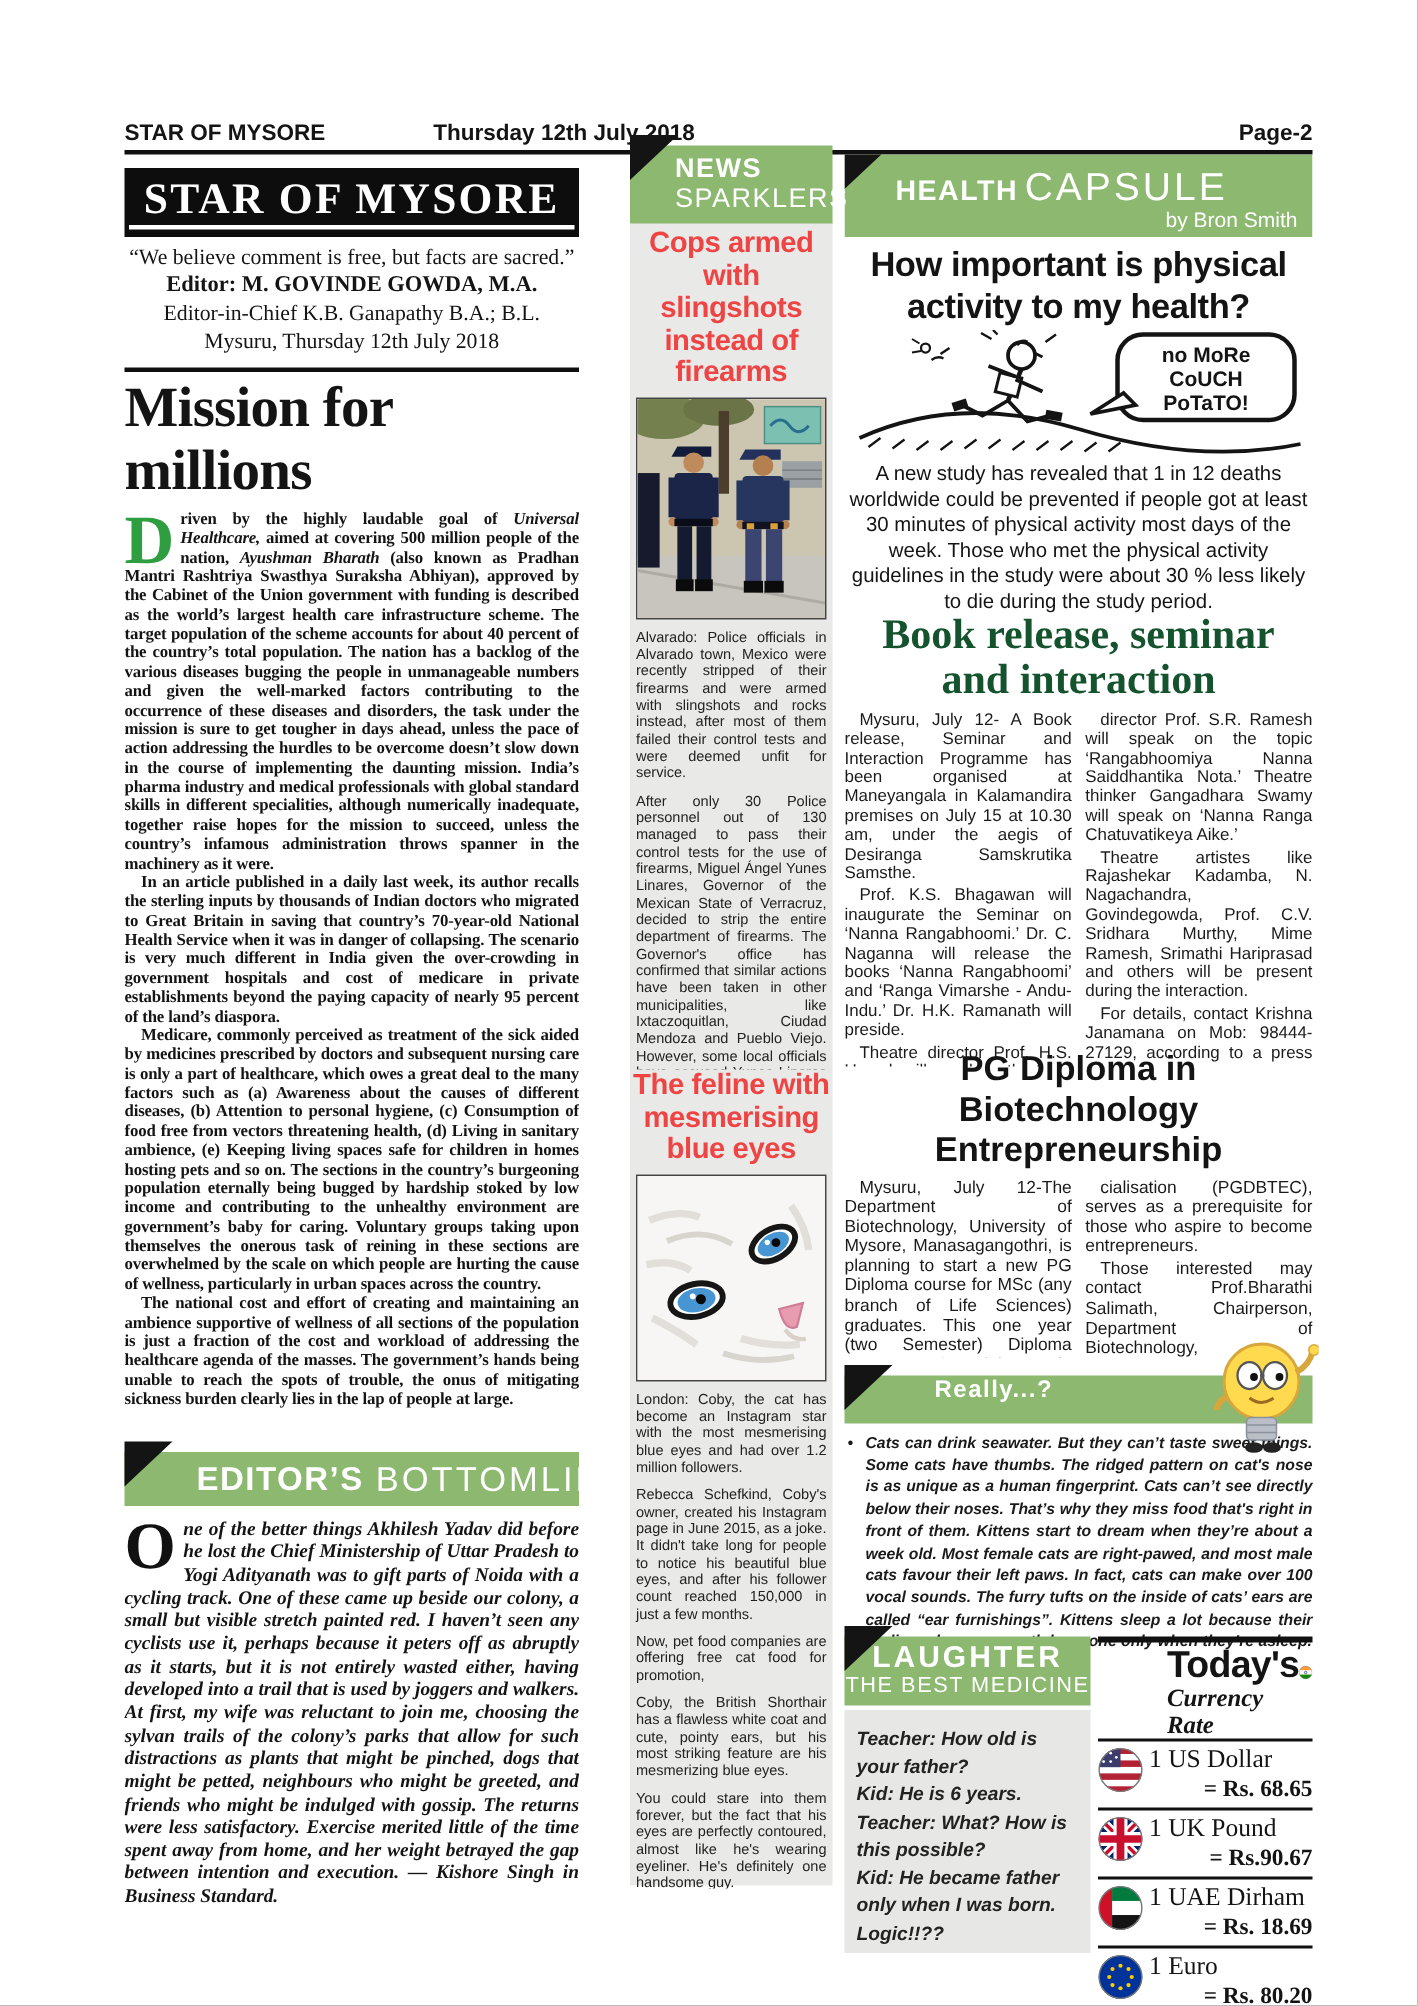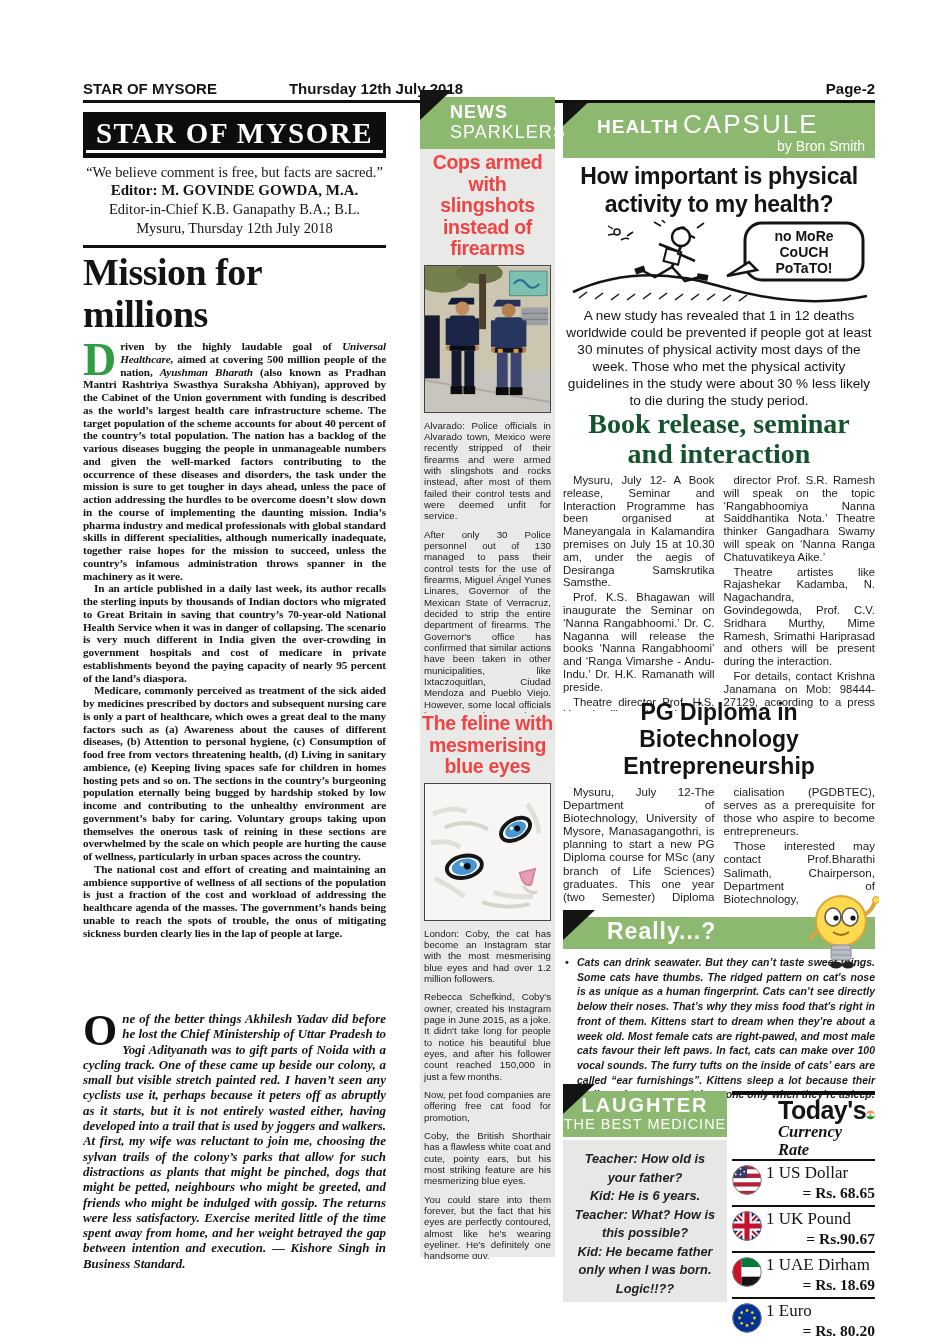--- a/index.html
+++ b/index.html
@@ -79,35 +79,35 @@
   #book-headline { color:#14532d; font-family:Liberation Serif, serif; font-weight:bold;
     font-size:28px; line-height:30px; text-align:center; }
   .twocol { display:flex; gap:9px; margin-top:5px; font-family:"Liberation Sans", sans-serif; }
   .twocol .tc { flex:1; }
   .twocol p { font-size:11.3px; line-height:12.8px; text-align:justify; text-indent:10px; margin-bottom:2px; color:#1a1a1a; }
   #pg-band { top:596px; height:206px; overflow:hidden; }
   #pg-headline { font-family:"Liberation Sans", sans-serif; font-weight:bold; font-size:23px; line-height:27px; text-align:center; }
   #pg-band .twocol p { font-size:11.6px; line-height:13.1px; }
   #really-band { top:814px; height:174px; }
   #really-banner { height:32px; width:312px; }
-  #really-banner .inner { padding:1px 0 0 44px; font-family:"Liberation Sans", sans-serif; font-weight:bold; font-size:23px; letter-spacing:1px; }
+  #really-banner .inner { padding:1px 0 0 60px; font-family:"Liberation Sans", sans-serif; font-weight:bold; font-size:16px; letter-spacing:1px; }
   #really-text { position:relative; margin-top:6px; padding-left:14px;
     font-family:"Liberation Sans", sans-serif; font-weight:bold; font-style:italic;
     font-size:10.5px; line-height:14.7px; text-align:justify; color:#1a1a1a; }
   #really-bullet { position:absolute; left:2px; top:0; }
   #bulb-svg { position:absolute; right:-4px; top:-26px; z-index:3; }
   #bottom-band { top:988px; height:246px; display:flex; gap:5px; }
   #laughter-box { width:164px; }
   #laughter-banner { height:46px; }
   #laughter-banner .inner { text-align:center; padding-top:3px; font-family:"Liberation Sans", sans-serif; }
   #laughter-banner .b1 { font-weight:bold; font-size:20px; letter-spacing:2px; line-height:22px; }
   #laughter-banner .b2 { font-size:14.5px; letter-spacing:1px; line-height:16px; font-weight:normal; }
   #joke-box { background:#e7e7e6; margin-top:3px; padding:10px 8px; height:162px; }
   #joke-box p { font-family:"Liberation Sans", sans-serif; font-weight:bold; font-style:italic;
-    font-size:12.8px; line-height:18.5px; text-align:center; color:#222; }
+    font-size:12.8px; line-height:18.5px; text-align:left; color:#222; }
   #currency-box { width:143px; position:relative; }
   #currency-rule { height:4px; background:#101010; }
   #currency-title-row { display:flex; align-items:flex-start; margin-top:2px;margin-left:46px; }
   #currency-title { font-family:"Liberation Sans", sans-serif; font-weight:bold; font-size:25px; line-height:26px; letter-spacing:-0.5px; }
   #currency-subtitle { font-weight:bold; font-style:italic; font-size:16.5px; line-height:18px; }
   #india-flag { margin-left:auto; }
   .cur-row { border-top:2px solid #101010; padding:2px 0 3px 0; position:relative; min-height:44px; }
   .cur-row .flag { position:absolute; left:0; top:4px; }
   .cur-row .lbl { margin-left:34px; font-size:17px; line-height:20px; }
   .cur-row .val { text-align:right; font-weight:bold; font-size:15.5px; line-height:19px; }
@@ -139,20 +139,27 @@
     <h1 id="mission-head">Mission for millions</h1>
     <div id="mission-body">
       <p class="first">
         <span class="dropcap-green">D</span><span>riven by the highly laudable goal of </span><i>Universal Healthcare,</i><span> aimed at covering 500 million people of the nation, </span><i>Ayushman Bharath</i><span> (also known as Pradhan Mantri Rashtriya Swasthya Suraksha Abhiyan), approved by the Cabinet of the Union government with funding is described as the world’s largest health care infrastructure scheme. The target population of the scheme accounts for about 40 percent of the country’s total population. The nation has a backlog of the various diseases bugging the people in unmanageable numbers and given the well-marked factors contributing to the occurrence of these diseases and disorders, the task under the mission is sure to get tougher in days ahead, unless the pace of action addressing the hurdles to be overcome doesn’t slow down in the course of implementing the daunting mission. India’s pharma industry and medical professionals with global standard skills in different specialities, although numerically inadequate, together raise hopes for the mission to succeed, unless the country’s infamous administration throws spanner in the machinery as it were.</span>
       </p>
       <p>In an article published in a daily last week, its author recalls the sterling inputs by thousands of Indian doctors who migrated to Great Britain in saving that country’s 70-year-old National Health Service when it was in danger of collapsing. The scenario is very much different in India given the over-crowding in government hospitals and cost of medicare in private establishments beyond the paying capacity of nearly 95 percent of the land’s diaspora.</p>
       <p>Medicare, commonly perceived as treatment of the sick aided by medicines prescribed by doctors and subsequent nursing care is only a part of healthcare, which owes a great deal to the many factors such as (a) Awareness about the causes of different diseases, (b) Attention to personal hygiene, (c) Consumption of food free from vectors threatening health, (d) Living in sanitary ambience, (e) Keeping living spaces safe for children in homes hosting pets and so on. The sections in the country’s burgeoning population eternally being bugged by hardship stoked by low income and contributing to the unhealthy environment are government’s baby for caring. Voluntary groups taking upon themselves the onerous task of reining in these sections are overwhelmed by the scale on which people are hurting the cause of wellness, particularly in urban spaces across the country.</p>
       <p>The national cost and effort of creating and maintaining an ambience supportive of wellness of all sections of the population is just a fraction of the cost and workload of addressing the healthcare agenda of the masses. The government’s hands being unable to reach the spots of trouble, the onus of mitigating sickness burden clearly lies in the lap of people at large.</p>
     </div>
 
+    <div id="bottomline-banner" class="banner">
+      <span class="corner"></span>
+      <div class="inner">
+        <span class="b1">EDITOR’S</span>
+        <span class="b2">BOTTOMLINE</span>
+      </div>
+    </div>
     <div id="bottomline-text">
       <span class="dropcap-black">O</span><span>ne of the better things Akhilesh Yadav did before he lost the Chief Ministership of Uttar Pradesh to Yogi Adityanath was to gift parts of Noida with a cycling track. One of these came up beside our colony, a small but visible stretch painted red. I haven’t seen any cyclists use it, perhaps because it peters off as abruptly as it starts, but it is not entirely wasted either, having developed into a trail that is used by joggers and walkers. At first, my wife was reluctant to join me, choosing the sylvan trails of the colony’s parks that allow for such distractions as plants that might be pinched, dogs that might be petted, neighbours who might be greeted, and friends who might be indulged with gossip. The returns were less satisfactory. Exercise merited little of the time spent away from home, and her weight betrayed the gap between intention and execution. — </span><span>Kishore Singh in Business Standard.</span>
     </div>
   </div>
 
   <div id="col2">
     <div id="col2-bg"></div>
 
     <div id="sparklers-banner" class="banner">
       <span class="corner"></span>

